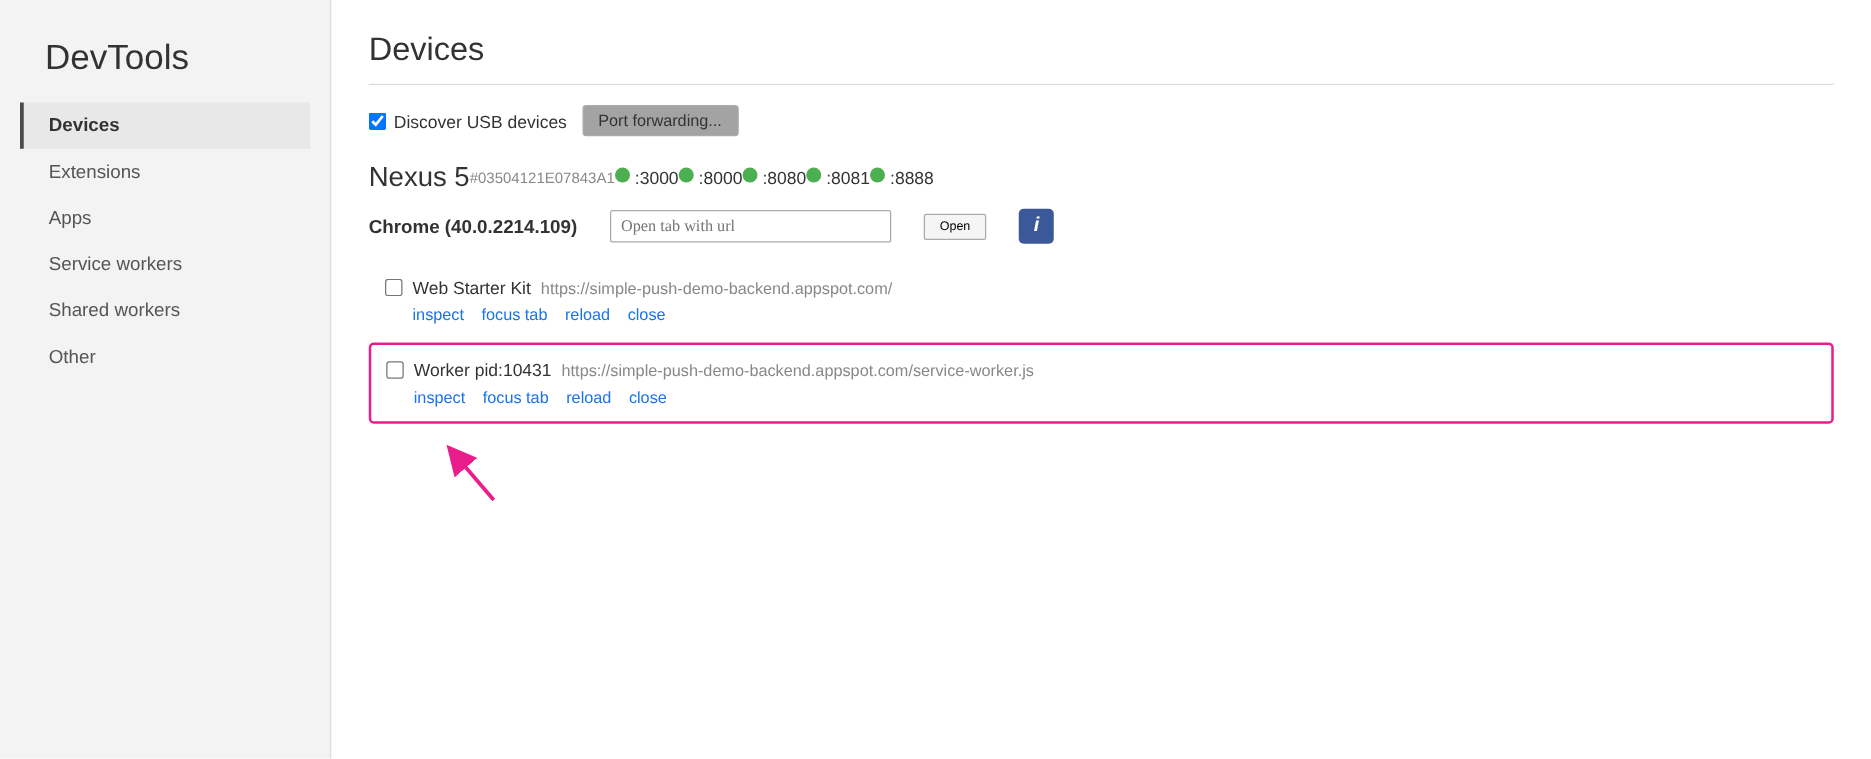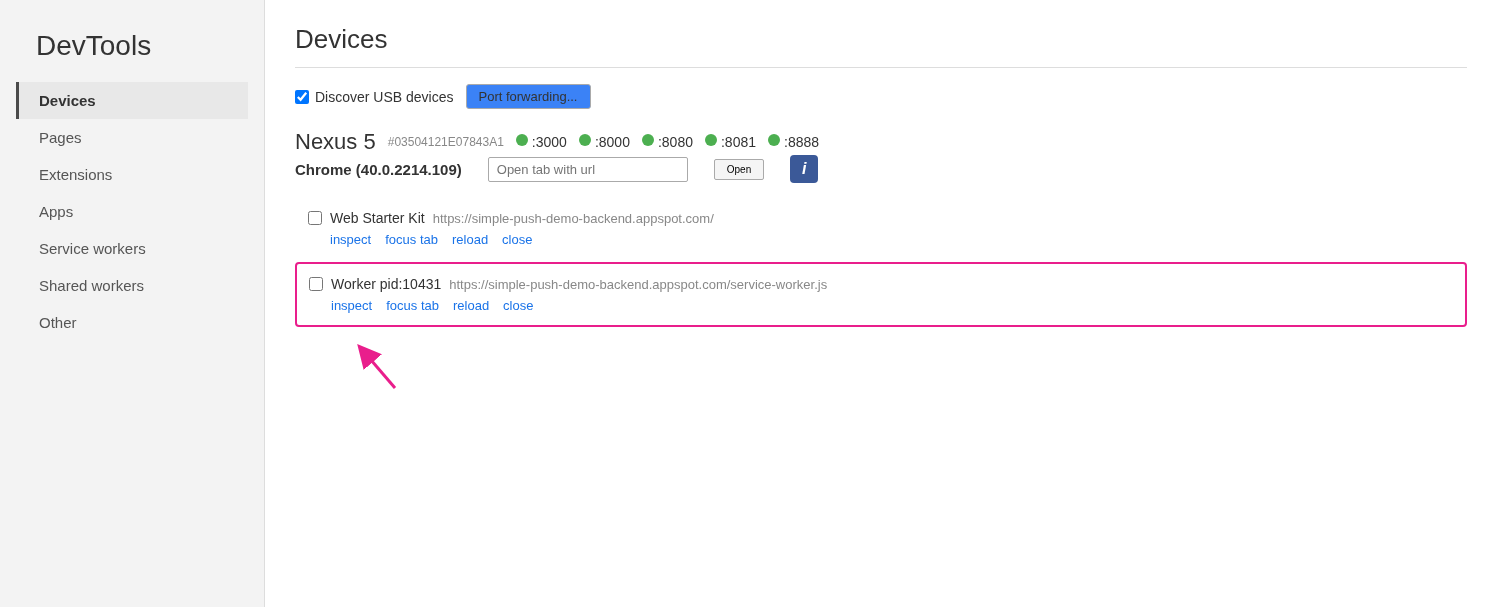--- a/index.html
+++ b/index.html
@@ -77,32 +77,32 @@
       font-size: 14px;
       color: #333;
     }
     .discover-label input[type="checkbox"] {
       width: 14px;
       height: 14px;
     }
     .port-forwarding-btn {
       padding: 4px 12px;
       border: 1px solid #aaa;
-      background: #3b82f6;
+      background: #a3a3a3;
       border-radius: 3px;
       cursor: pointer;
       font-size: 13px;
       color: #333;
     }
 
     
     .device-header {
       display: flex;
       align-items: center;
-      gap: 12px;
+      margin-bottom: 12px;
       flex-wrap: wrap;
     }
     .device-name {
       font-size: 22px;
       font-weight: 400;
       color: #333;
     }
     .device-id {
       font-size: 12px;
       color: #888;
@@ -132,22 +132,23 @@
     .chrome-label {
       font-size: 15px;
       font-weight: bold;
       color: #333;
     }
     .url-input {
       padding: 4px 8px;
       border: 1px solid #aaa;
       border-radius: 2px;
       font-size: 13px;
-      width: 200px;
+      width: 225px;
       color: #999;
+      font-family: Liberation Serif, serif;
     }
     .open-btn {
       padding: 4px 12px;
       border: 1px solid #aaa;
       background: #f5f5f5;
       border-radius: 2px;
       cursor: pointer;
       font-size: 10px;
     }
     .info-icon {
@@ -227,23 +228,20 @@
     }
   </style>
 </head>
 <body>
 
 <aside class="sidebar">
   <div class="sidebar-title">DevTools</div>
   <nav class="sidebar-nav">
     <div class="sidebar-item active">
       <span>Devices</span>
-    </div>
-    <div class="sidebar-item">
-      <span>Pages</span>
     </div>
     <div class="sidebar-item">
       <span>Extensions</span>
     </div>
     <div class="sidebar-item">
       <span>Apps</span>
     </div>
     <div class="sidebar-item">
       <span>Service workers</span>
     </div>

